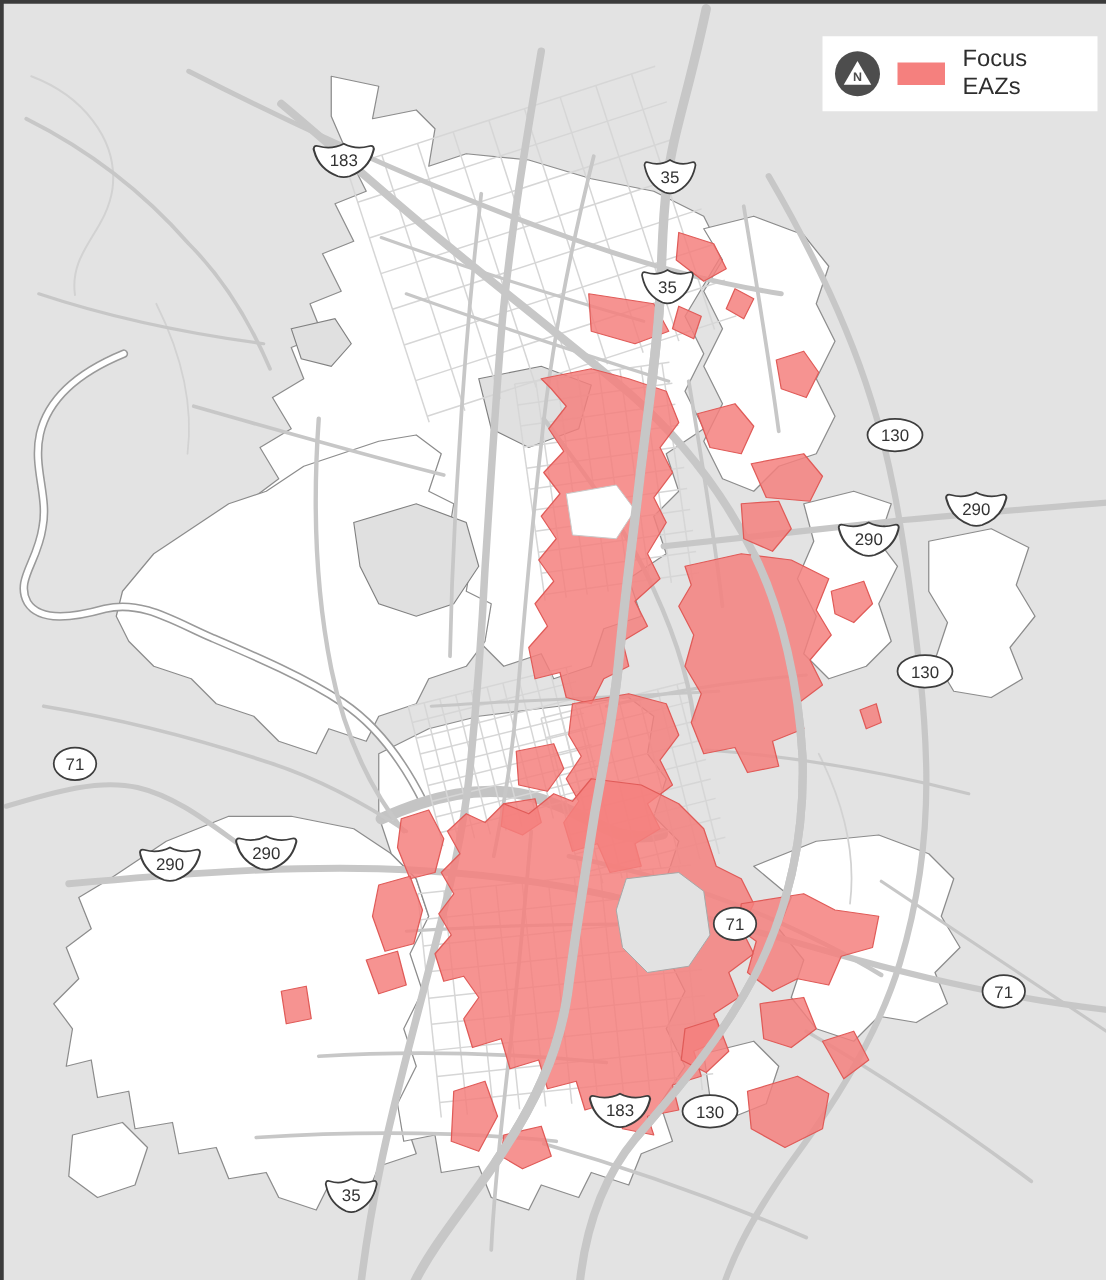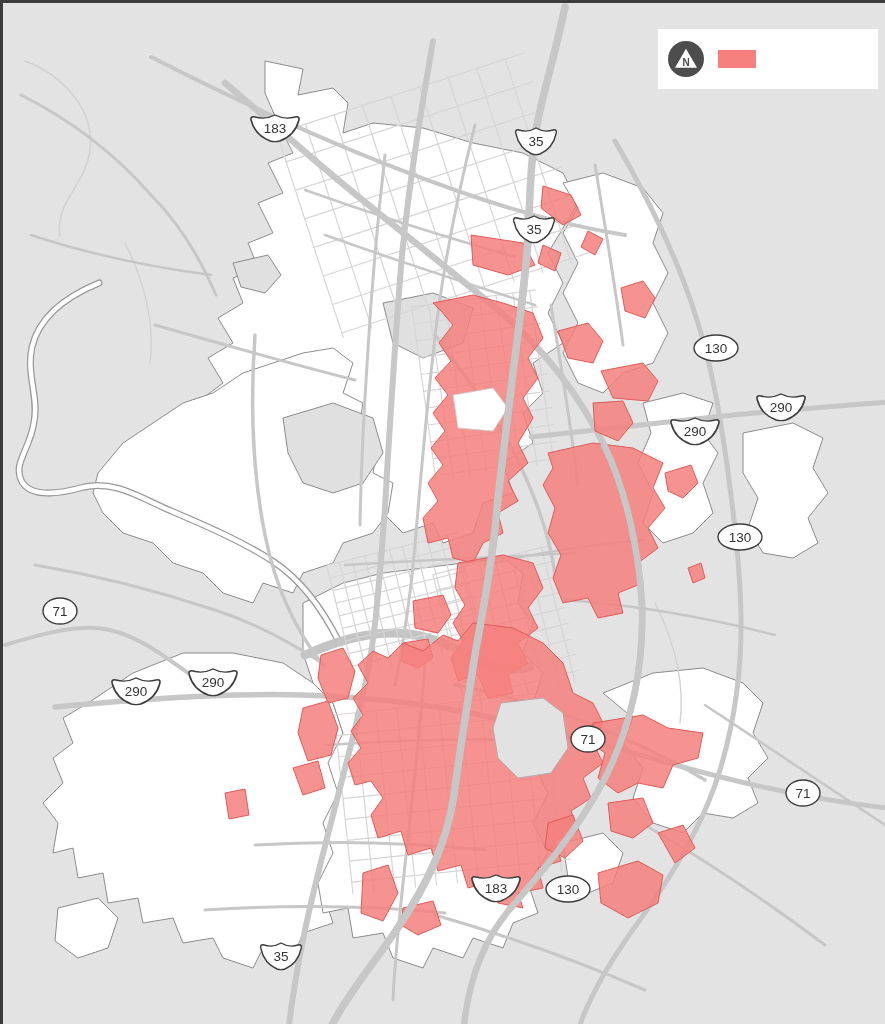--- a/index.html
+++ b/index.html
@@ -299,15 +299,16 @@
         </g>
       </g>
 </svg>
 
 <div class="legend">
   <div class="north">
     <div class="tri"></div>
     <div class="n">N</div>
   </div>
   <div class="swatch" style="background: rgb(245, 128, 126);"></div>
+  <div class="legend-label">Focus EAZs</div>
 </div>
 
 </div>
 
 </body></html>

